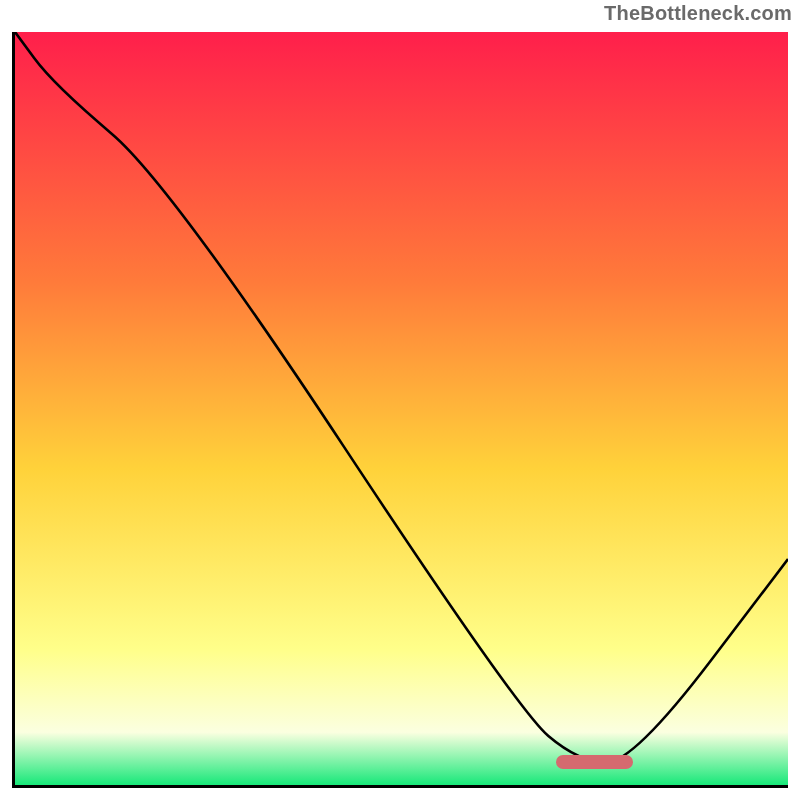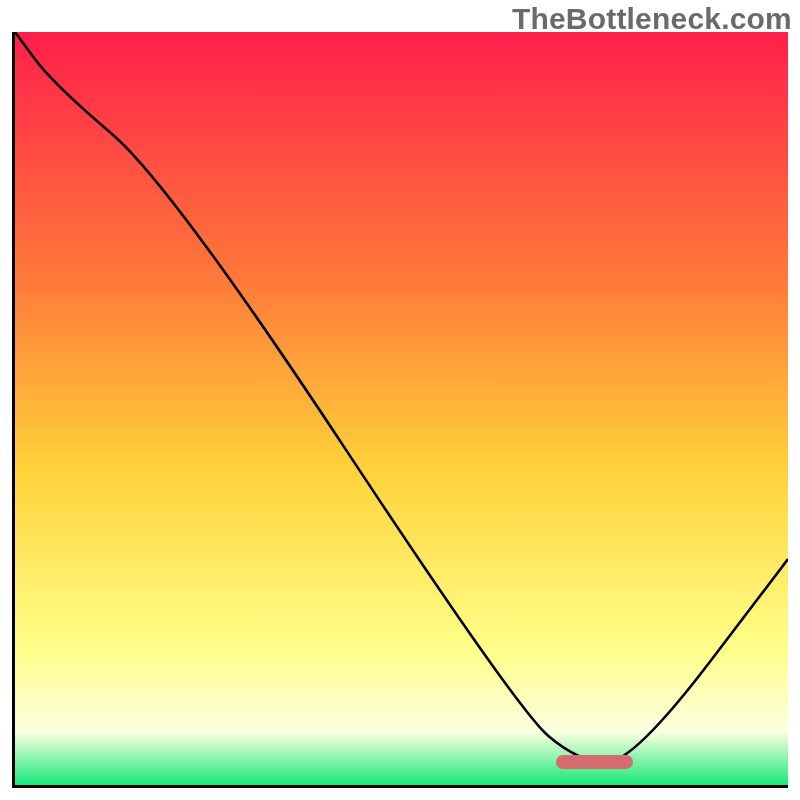--- a/index.html
+++ b/index.html
@@ -13,21 +13,21 @@
   }
   .wrap {
     position: relative;
     width: 800px;
     height: 800px;
   }
   .watermark {
     position: absolute;
     top: 2px;
     right: 8px;
-    font-size: 30px;
+    font-size: 20px;
     font-weight: 600;
     color: #6a6a6a;
     letter-spacing: 0.2px;
     user-select: none;
   }
   .plot {
     position: absolute;
     left: 12px;
     top: 32px;
     width: 776px;

